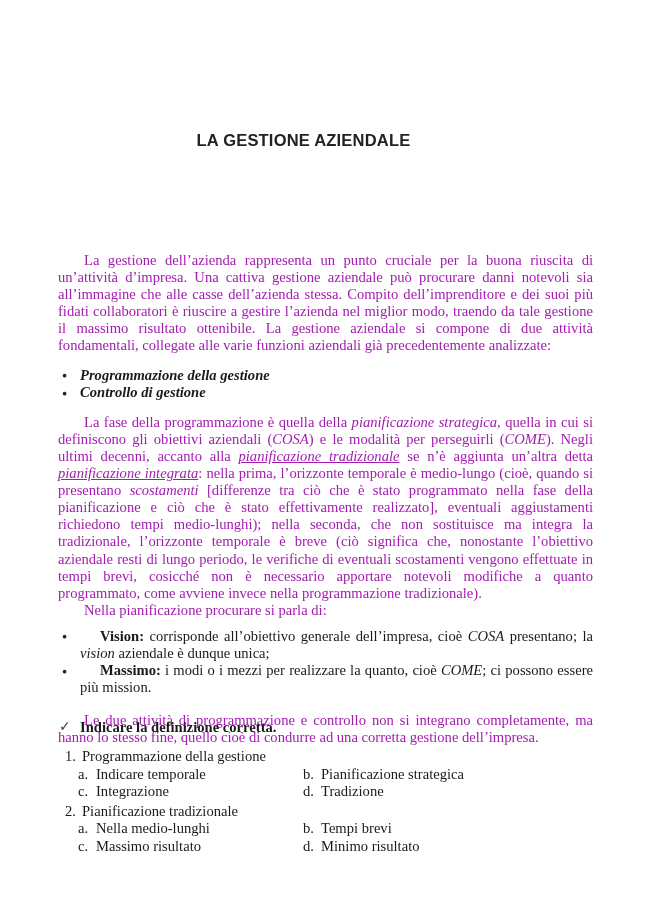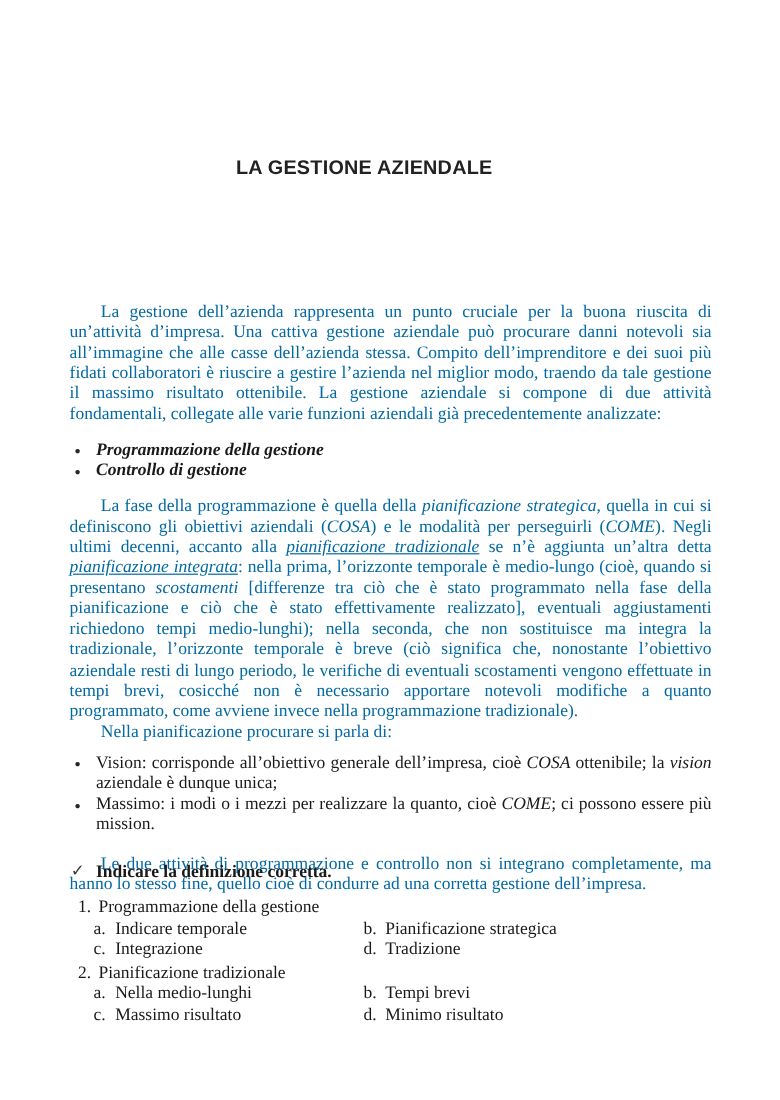--- a/index.html
+++ b/index.html
@@ -49,21 +49,21 @@
   }
 
   p.para {
     margin: 0 0 0 0;
     font-size: 14.6px;
     line-height: 17.1px;
     text-align: justify;
     text-indent: 26px;
     hyphens: auto;
     -webkit-hyphens: auto;
-    color: #0369a1;
+    color: #a21caf;
   }
 
   .spacer-sm { height: 9px; }
   .spacer-md { height: 12px; }
   .spacer-lg { height: 16px; }
 
   
   ul.bullets {
     list-style: none;
     margin: 0;
@@ -84,21 +84,21 @@
     top: -0.5px;
     font-size: 8.5px;
     line-height: 19px;
     color: #262626;
   }
   ul.bullets.tight > li { margin-bottom: 0.5px; }
 
   .bi { font-style: italic; font-weight: bold; }
   .it { font-style: italic; }
   .itu { font-style: italic; text-decoration: underline; }
-  .bd { font-weight: normal; }
+  .bd { font-weight: bold; margin-left: 20px; }
 
   
   .exercise {
     position: absolute;
     left: 58px;
     top: 718px;
     width: 535px;
   }
   .ex-heading {
     position: relative;
@@ -174,21 +174,21 @@
 
     <div class="spacer-md"></div>
 
     <p class="para"><span>La fase della programmazione è quella della </span><span class="it">pianificazione strategica</span><span>, quella in cui si definiscono gli obiettivi aziendali (</span><span class="it">COSA</span><span>) e le modalità per perseguirli (</span><span class="it">COME</span><span>). Negli ultimi decenni, accanto alla </span><span class="itu">pianificazione tradizionale</span><span> se n’è aggiunta un’altra detta </span><span class="itu">pianificazione integrata</span><span>: nella prima, l’orizzonte temporale è medio-lungo (cioè, quando si presentano </span><span class="it">scostamenti</span><span> [differenze tra ciò che è stato programmato nella fase della pianificazione e ciò che è stato effettivamente realizzato], eventuali aggiustamenti richiedono tempi medio-lunghi); nella seconda, che non sostituisce ma integra la tradizionale, l’orizzonte temporale è breve (ciò significa che, nonostante l’obiettivo aziendale resti di lungo periodo, le verifiche di eventuali scostamenti vengono effettuate in tempi brevi, cosicché non è necessario apportare notevoli modifiche a quanto programmato, come avviene invece nella programmazione tradizionale).</span></p>
 
     <p class="para">Nella pianificazione procurare si parla di:</p>
 
     <div class="spacer-sm"></div>
 
     <ul class="bullets">
-      <li><span class="bd">Vision:</span><span> corrisponde all’obiettivo generale dell’impresa, cioè </span><span class="it">COSA</span><span> ottenibile; la </span><span class="it">vision</span><span> aziendale è dunque unica;</span></li>
+      <li><span class="bd">Vision:</span><span> corrisponde all’obiettivo generale dell’impresa, cioè </span><span class="it">COSA</span><span> presentano; la </span><span class="it">vision</span><span> aziendale è dunque unica;</span></li>
       <li><span class="bd">Massimo:</span><span> i modi o i mezzi per realizzare la quanto, cioè </span><span class="it">COME</span><span>; ci possono essere più mission.</span></li>
     </ul>
 
     <div class="spacer-lg"></div>
 
     <p class="para">Le due attività di programmazione e controllo non si integrano completamente, ma hanno lo stesso fine, quello cioè di condurre ad una corretta gestione dell’impresa.</p>
 
   </div>
 
   <div class="exercise">

